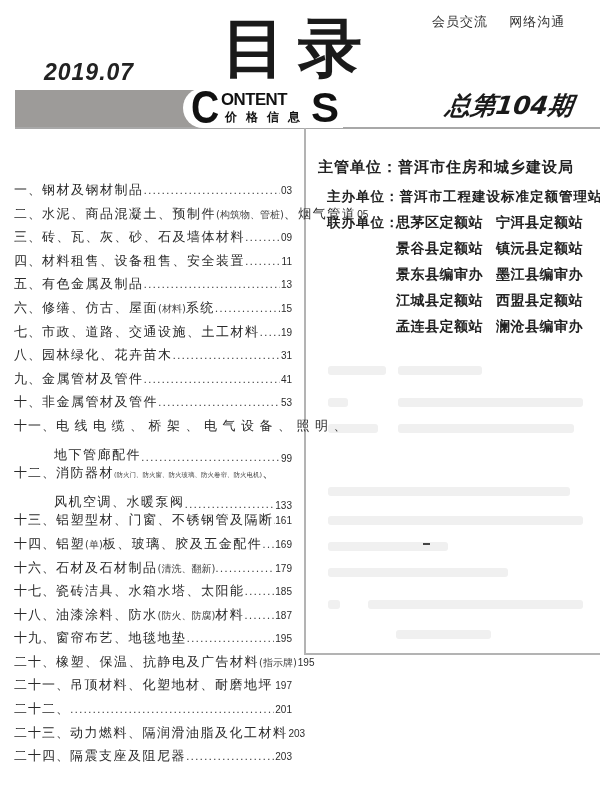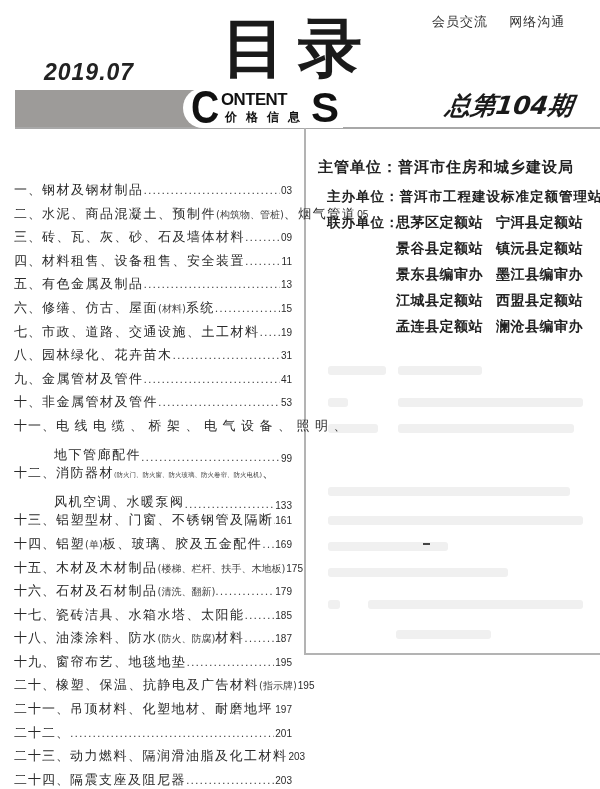--- a/index.html
+++ b/index.html
@@ -197,27 +197,20 @@
   </div>
   <div class="toc-item">
     <span class="num">十四、</span>
       <span class="title">铝塑</span>
       <span class="note">(单)</span>
       <span class="title">板、玻璃、胶及五金配件</span>
       <span class="dots"></span>
       <span class="page">169</span>
   </div>
   <div class="toc-item">
-    <span class="num">十五、</span>
-      <span class="title">木材及木材制品</span>
-      <span class="note">(楼梯、栏杆、扶手、木地板)</span>
-      <span class="dots"></span>
-      <span class="page">175</span>
-  </div>
-  <div class="toc-item">
     <span class="num">十六、</span>
       <span class="title">石材及石材制品</span>
       <span class="note">(清洗、翻新)</span>
       <span class="dots"></span>
       <span class="page">179</span>
   </div>
   <div class="toc-item">
     <span class="num">十七、</span>
       <span class="title">瓷砖洁具、水箱水塔、太阳能</span>
       <span class="dots"></span>

